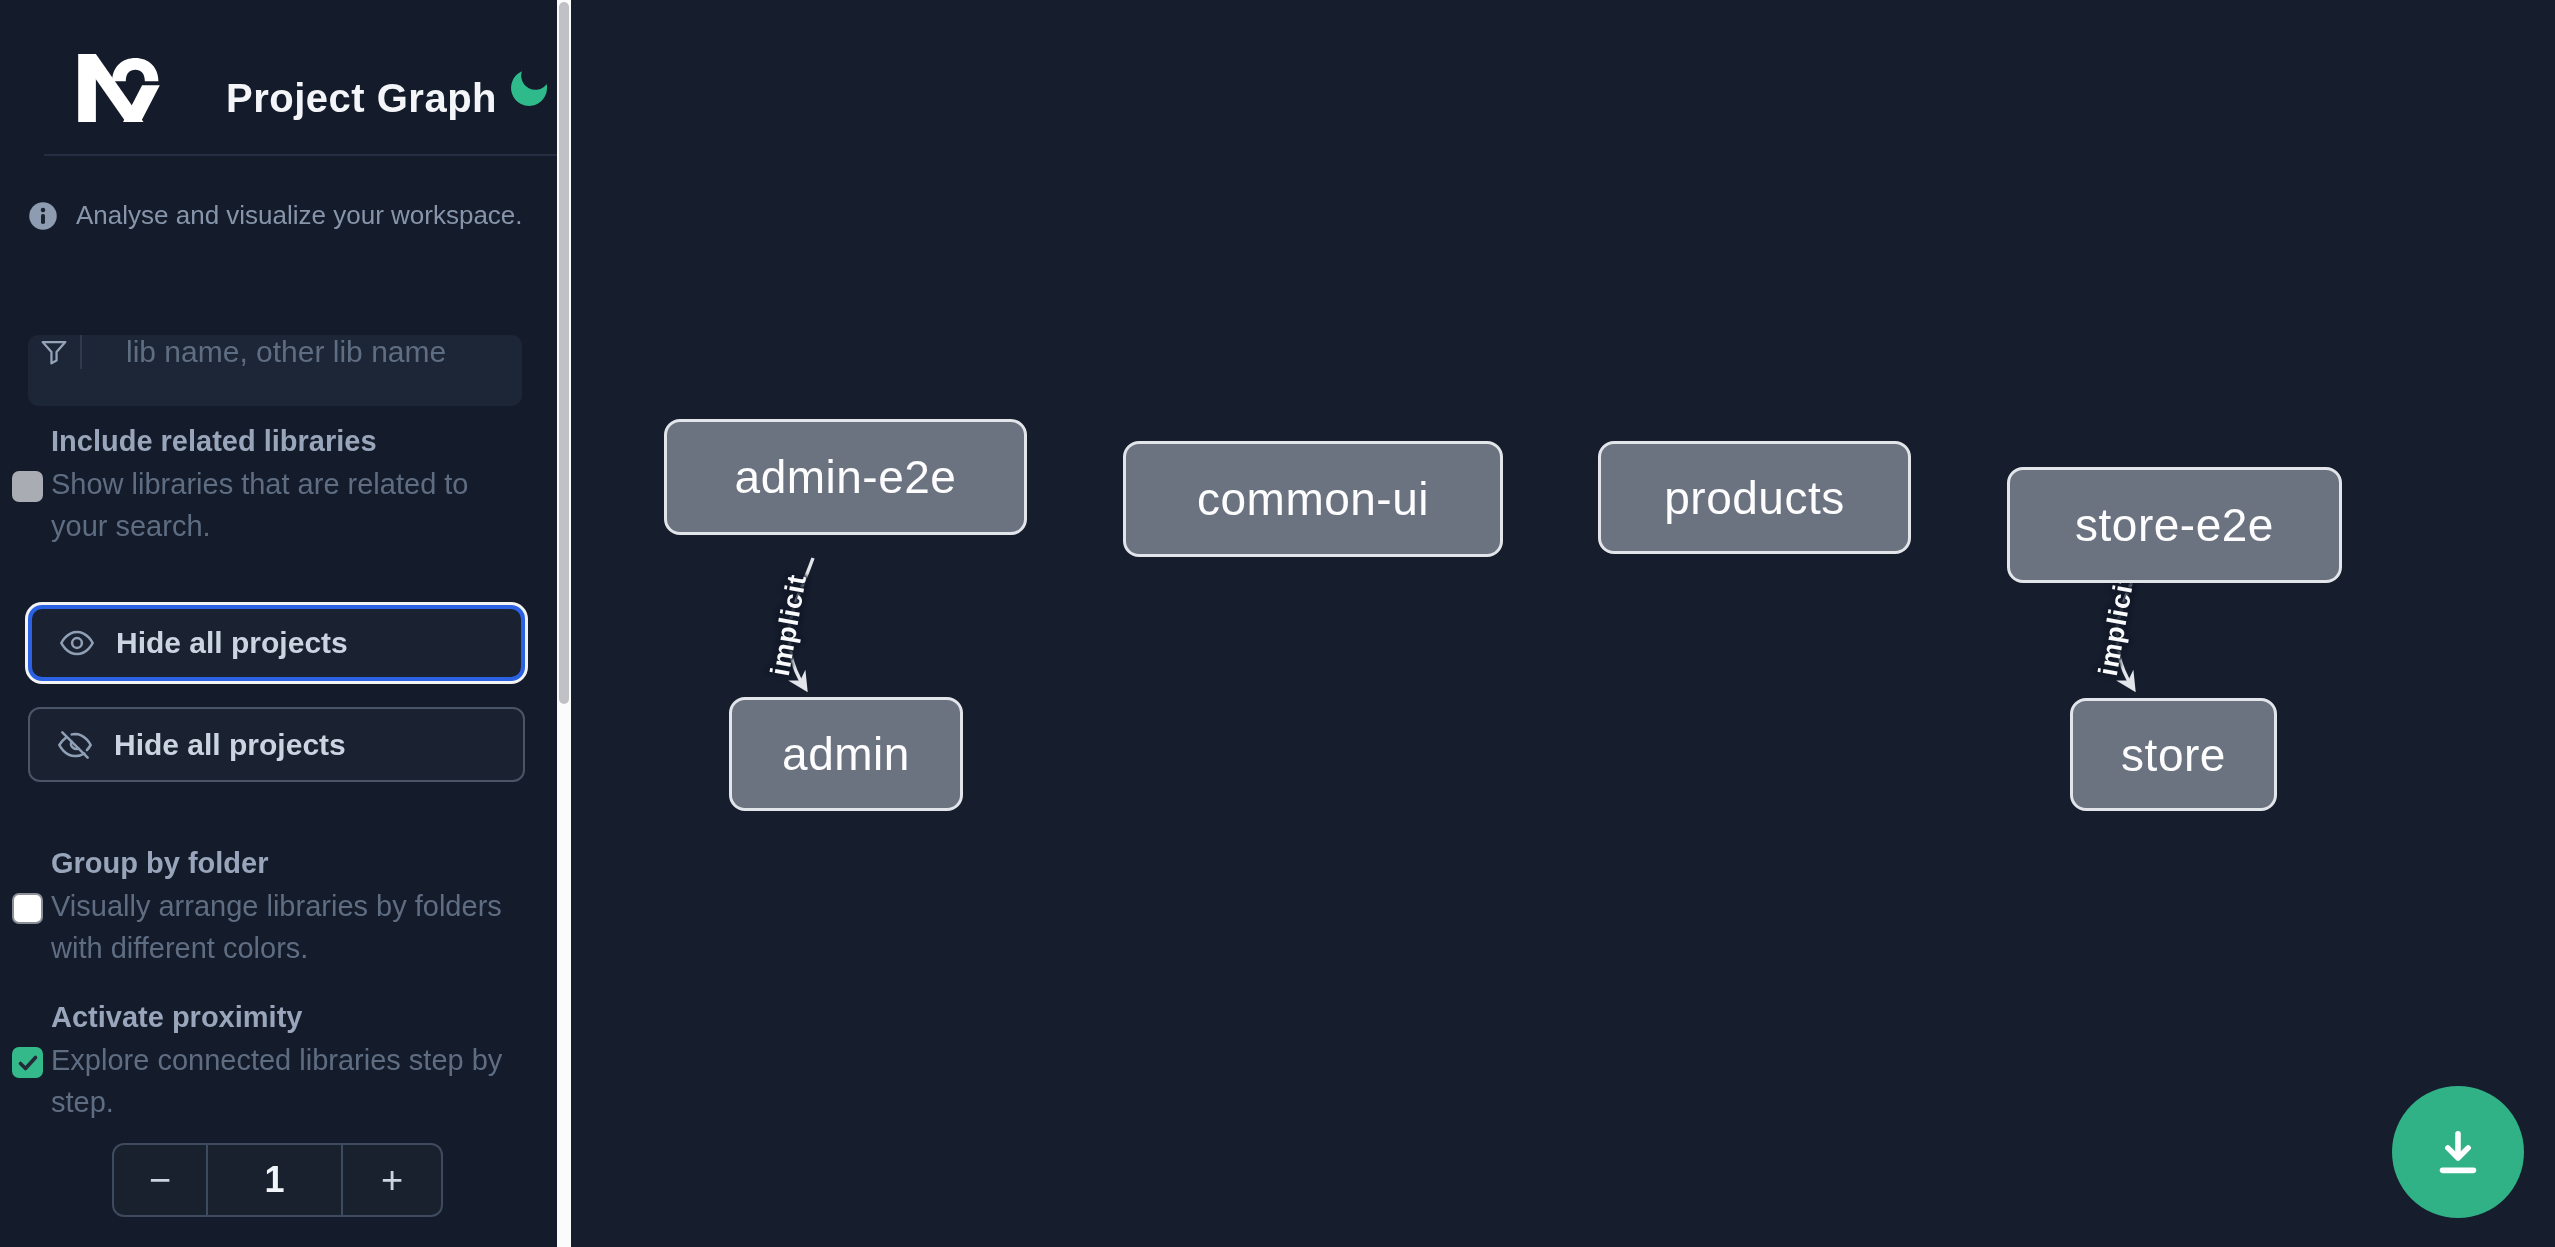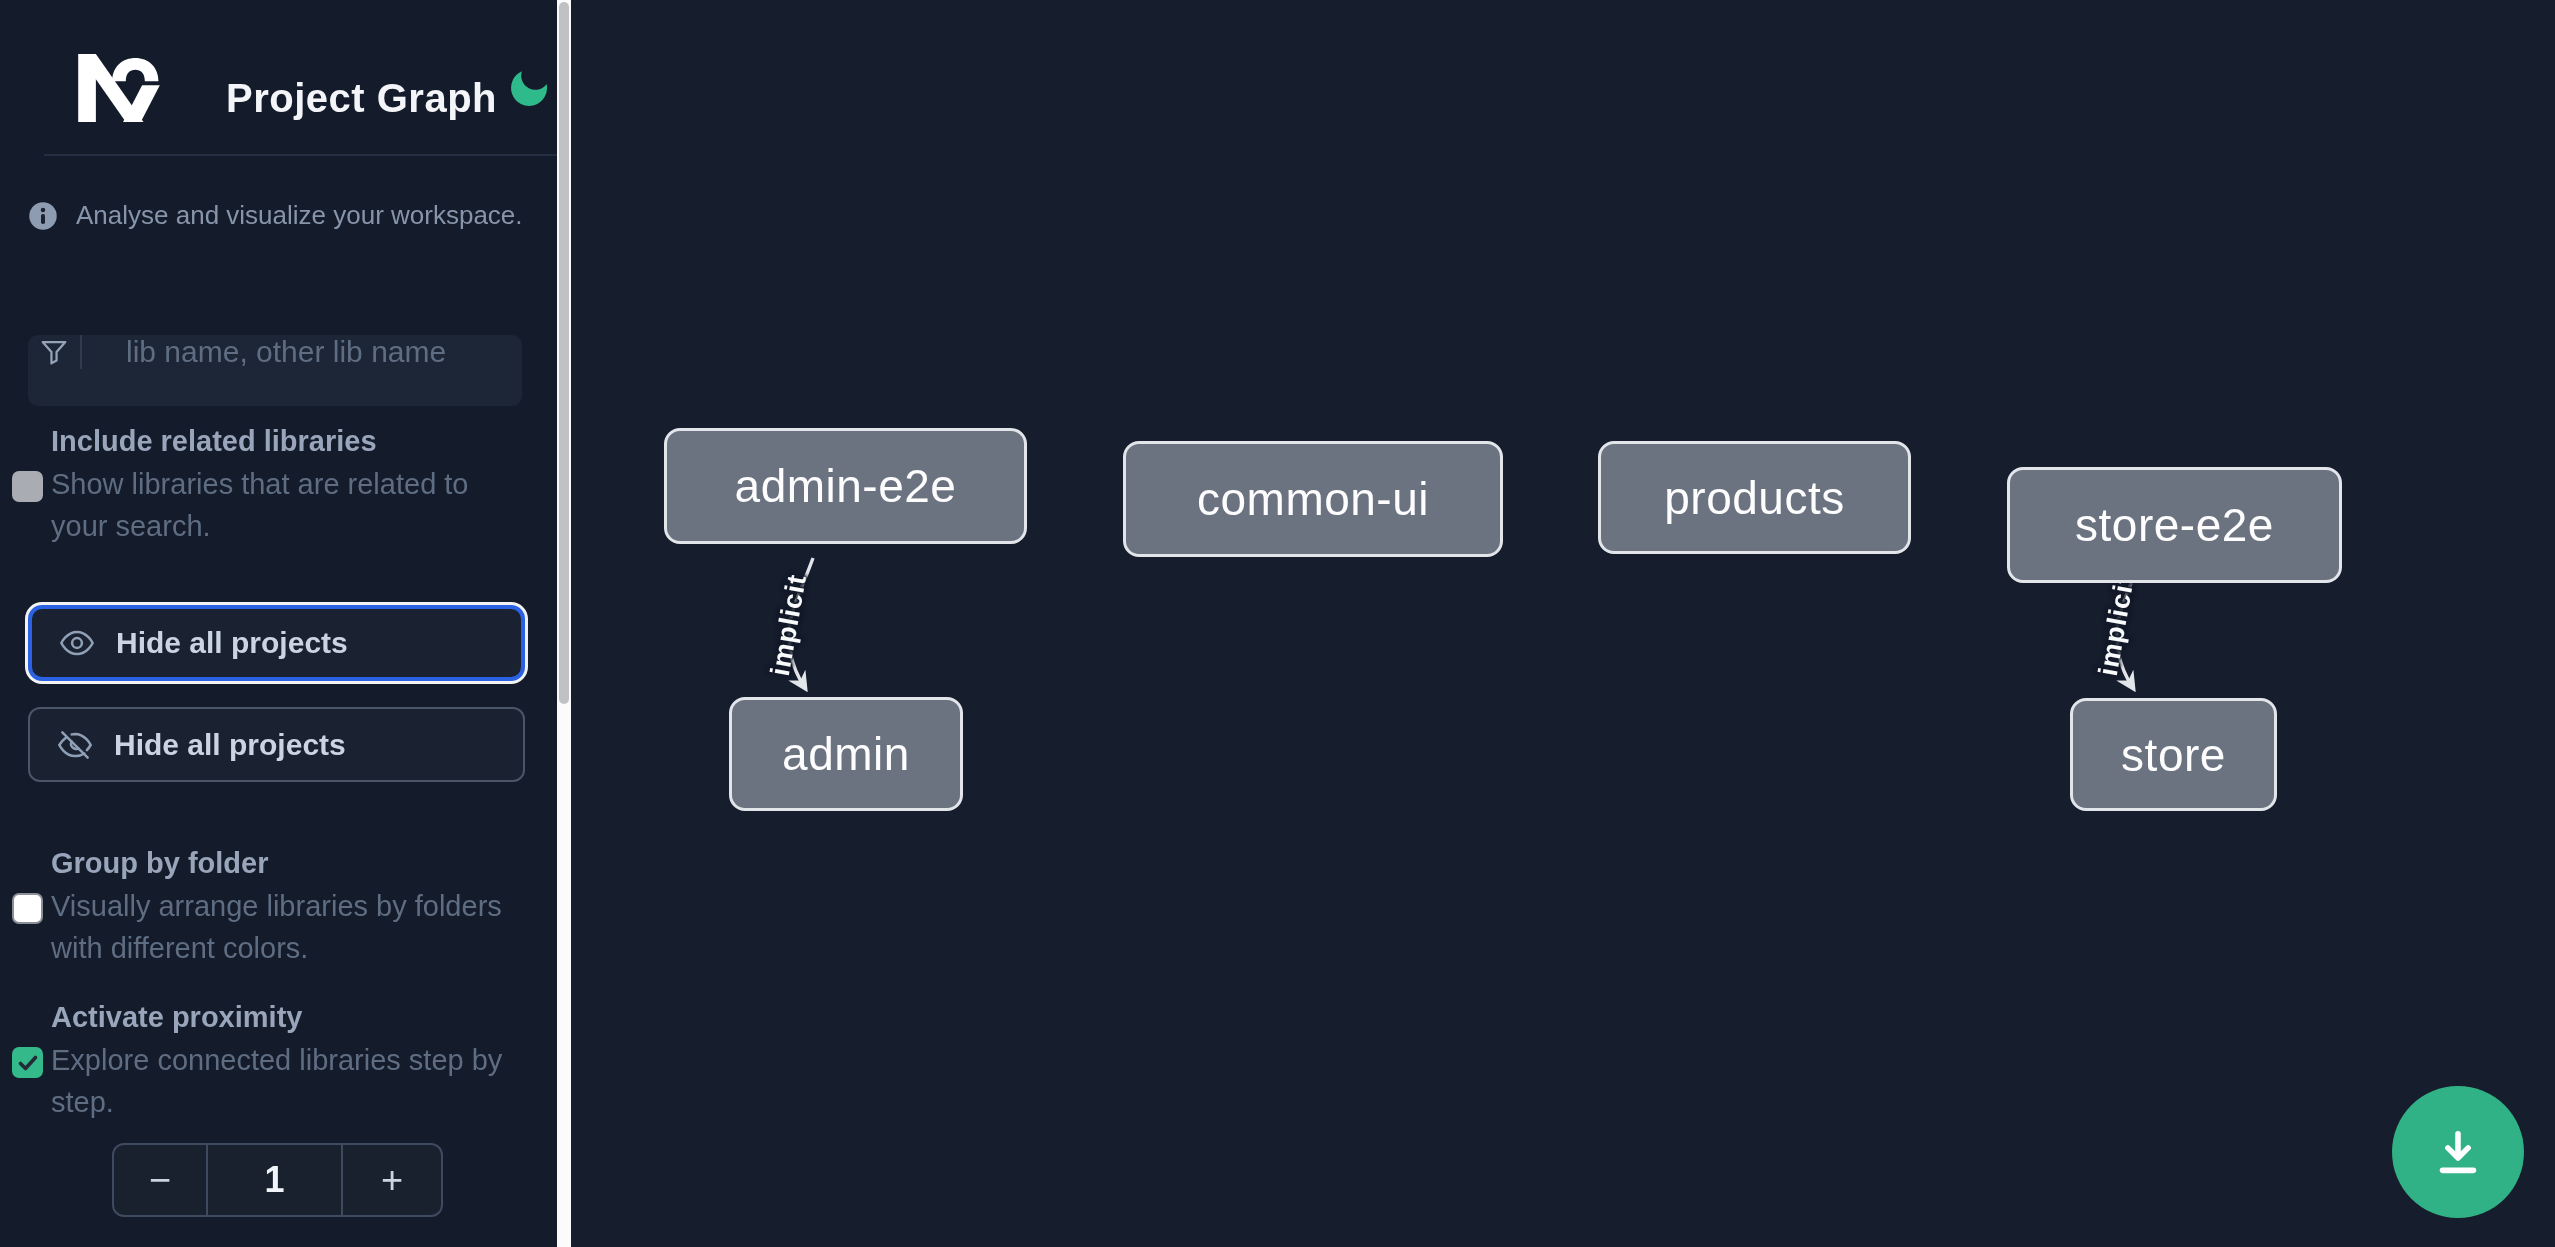--- a/index.html
+++ b/index.html
@@ -43,21 +43,21 @@
   .stepper input { flex:1; min-width:0; border:none; border-right:2px solid #3e4a5e; background:transparent; text-align:center; color:#f1f5f9; font-size:36px; font-weight:700; outline:none; font-family:"Liberation Sans", sans-serif; }
 
   
   .sb-scroll { position:absolute; left:557px; top:0; width:14px; height:1247px; background:#fbfbfb; }
   .sb-thumb { position:absolute; left:2px; top:2px; width:10px; height:702px; border-radius:6px; background:#bfc1c5; }
 
   
   .canvas { position:absolute; left:571px; top:0; width:1984px; height:1247px; background:#161d2d; }
   .edges { position:absolute; left:0; top:0; width:2555px; height:1247px; pointer-events:none; }
   .node { position:absolute; display:flex; align-items:center; justify-content:center; background:#6b7280; border:3px solid #e2e5e9; border-radius:16px; color:#fdfdfe; font-size:46px; cursor:pointer; letter-spacing:0.5px; }
-  .n-admin-e2e { left:664px; top:428px; width:363px; height:116px; }
+  .n-admin-e2e { left:664px; top:419px; width:363px; height:116px; }
   .n-common-ui { left:1123px; top:441px; width:380px; height:116px; }
   .n-products  { left:1598px; top:441px; width:313px; height:113px; }
   .n-store-e2e { left:2007px; top:441px; width:335px; height:116px;margin-top:26px; }
   .n-admin     { left:729px; top:697px; width:234px; height:114px; }
   .n-store     { left:2070px; top:698px; width:207px; height:113px; }
 
   .edge-label { position:absolute; font-size:27px; font-weight:700; color:#f8fafc; letter-spacing:1px;
     text-shadow:-2px 0 3px #141b2a, 2px 0 3px #141b2a, 0 -2px 3px #141b2a, 0 2px 3px #141b2a, 0 0 6px #141b2a;
     transform:translate(-50%,-50%) rotate(-80deg); white-space:nowrap; }
   .el-1 { left:789px; top:625px; }

